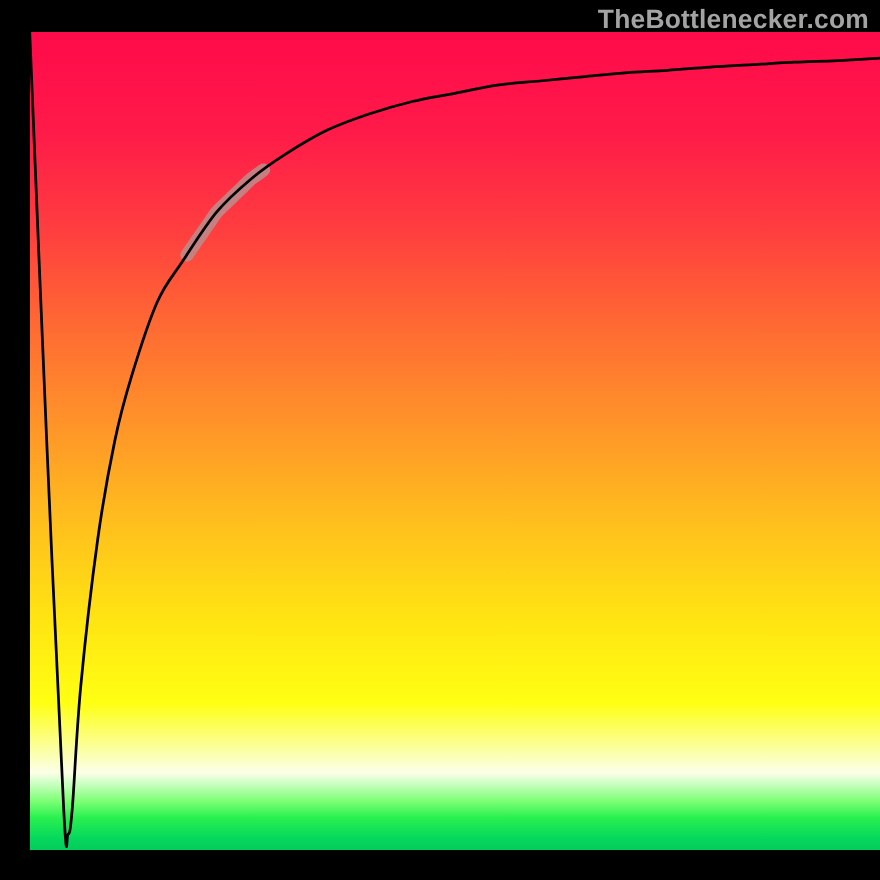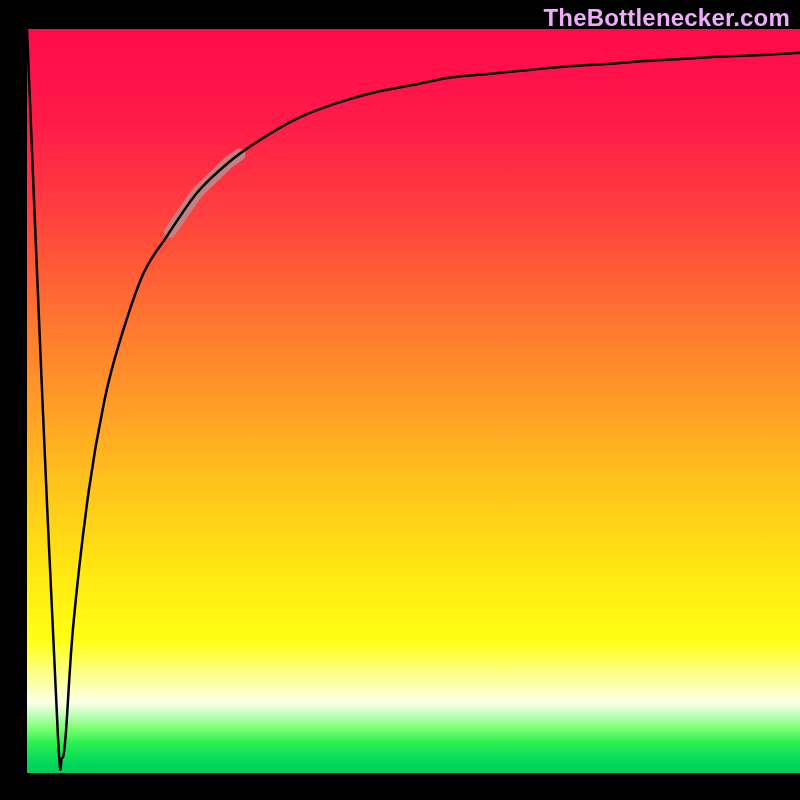--- a/index.html
+++ b/index.html
@@ -16,21 +16,21 @@
     height: 800px;
   }
   .attribution {
     position: absolute;
     top: 4px;
     right: 10px;
     font-family: Arial, Helvetica, sans-serif;
     font-size: 24px;
     font-weight: 600;
     letter-spacing: 0.2px;
-    color: #f0abfc;
+    color: #a3a3a3;
     z-index: 20;
     user-select: none;
     text-align: center;
   }
   .plot-area {
     position: absolute;
     left: 27px;
     top: 29px;
     width: 773px;
     height: 744px;

